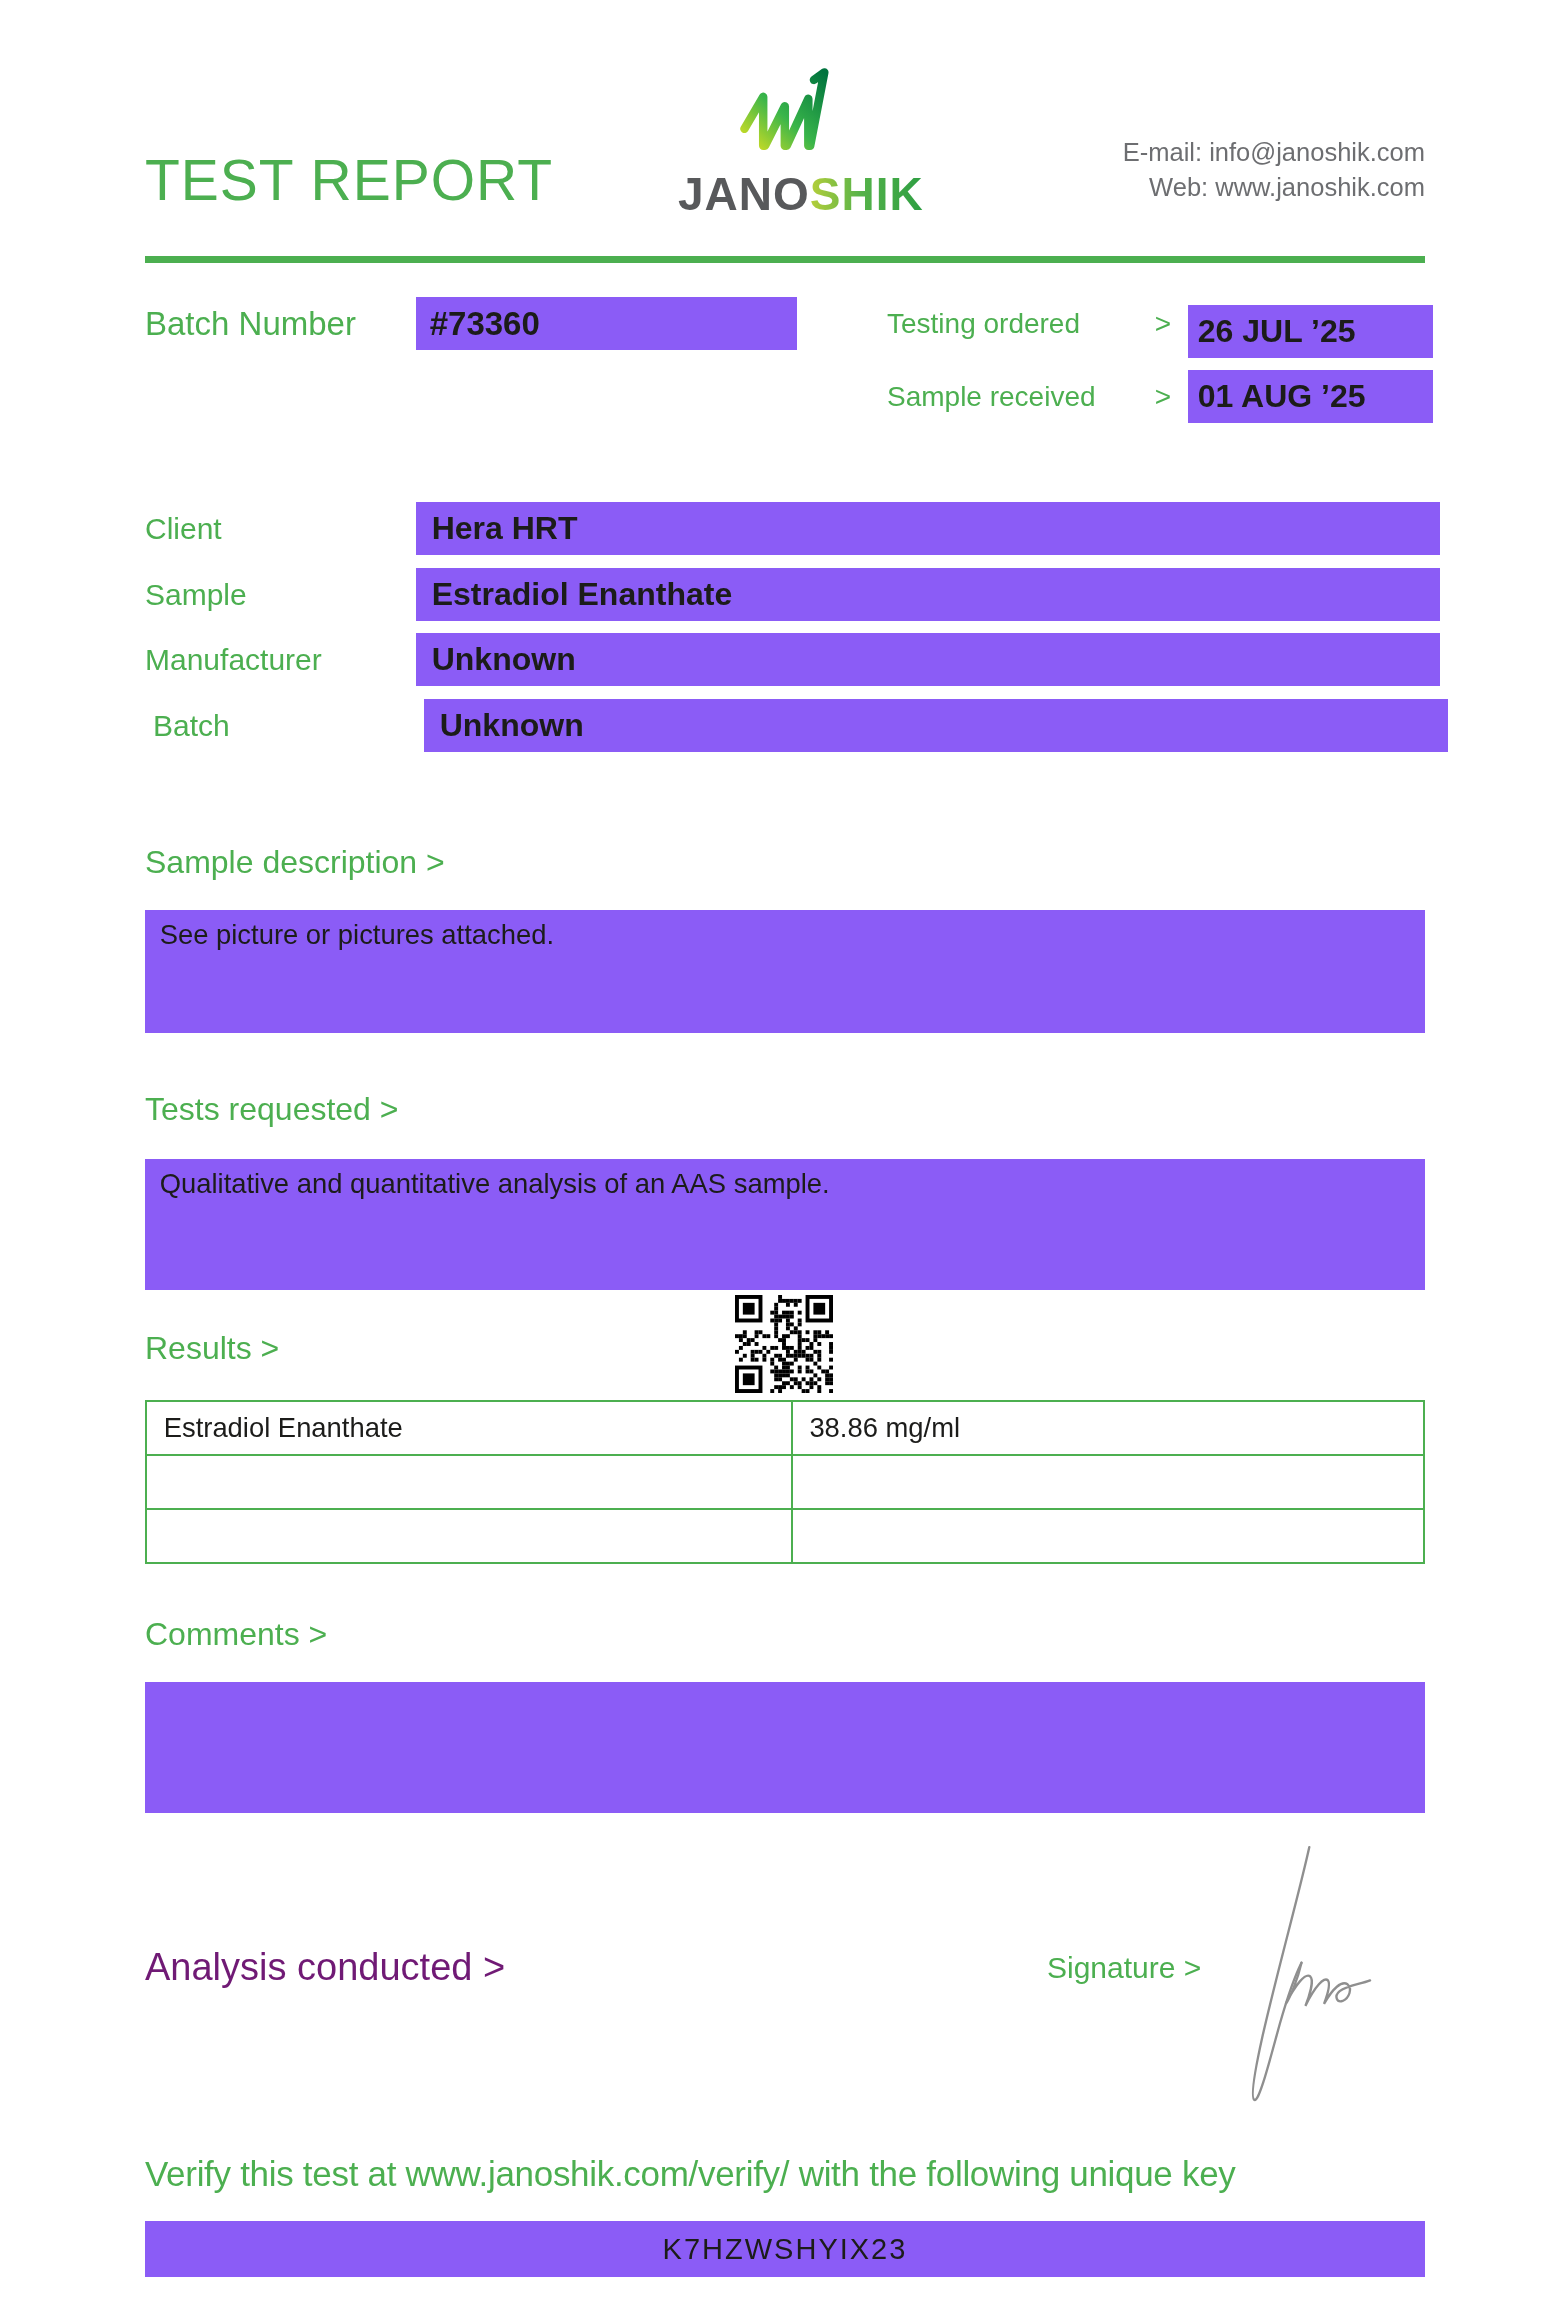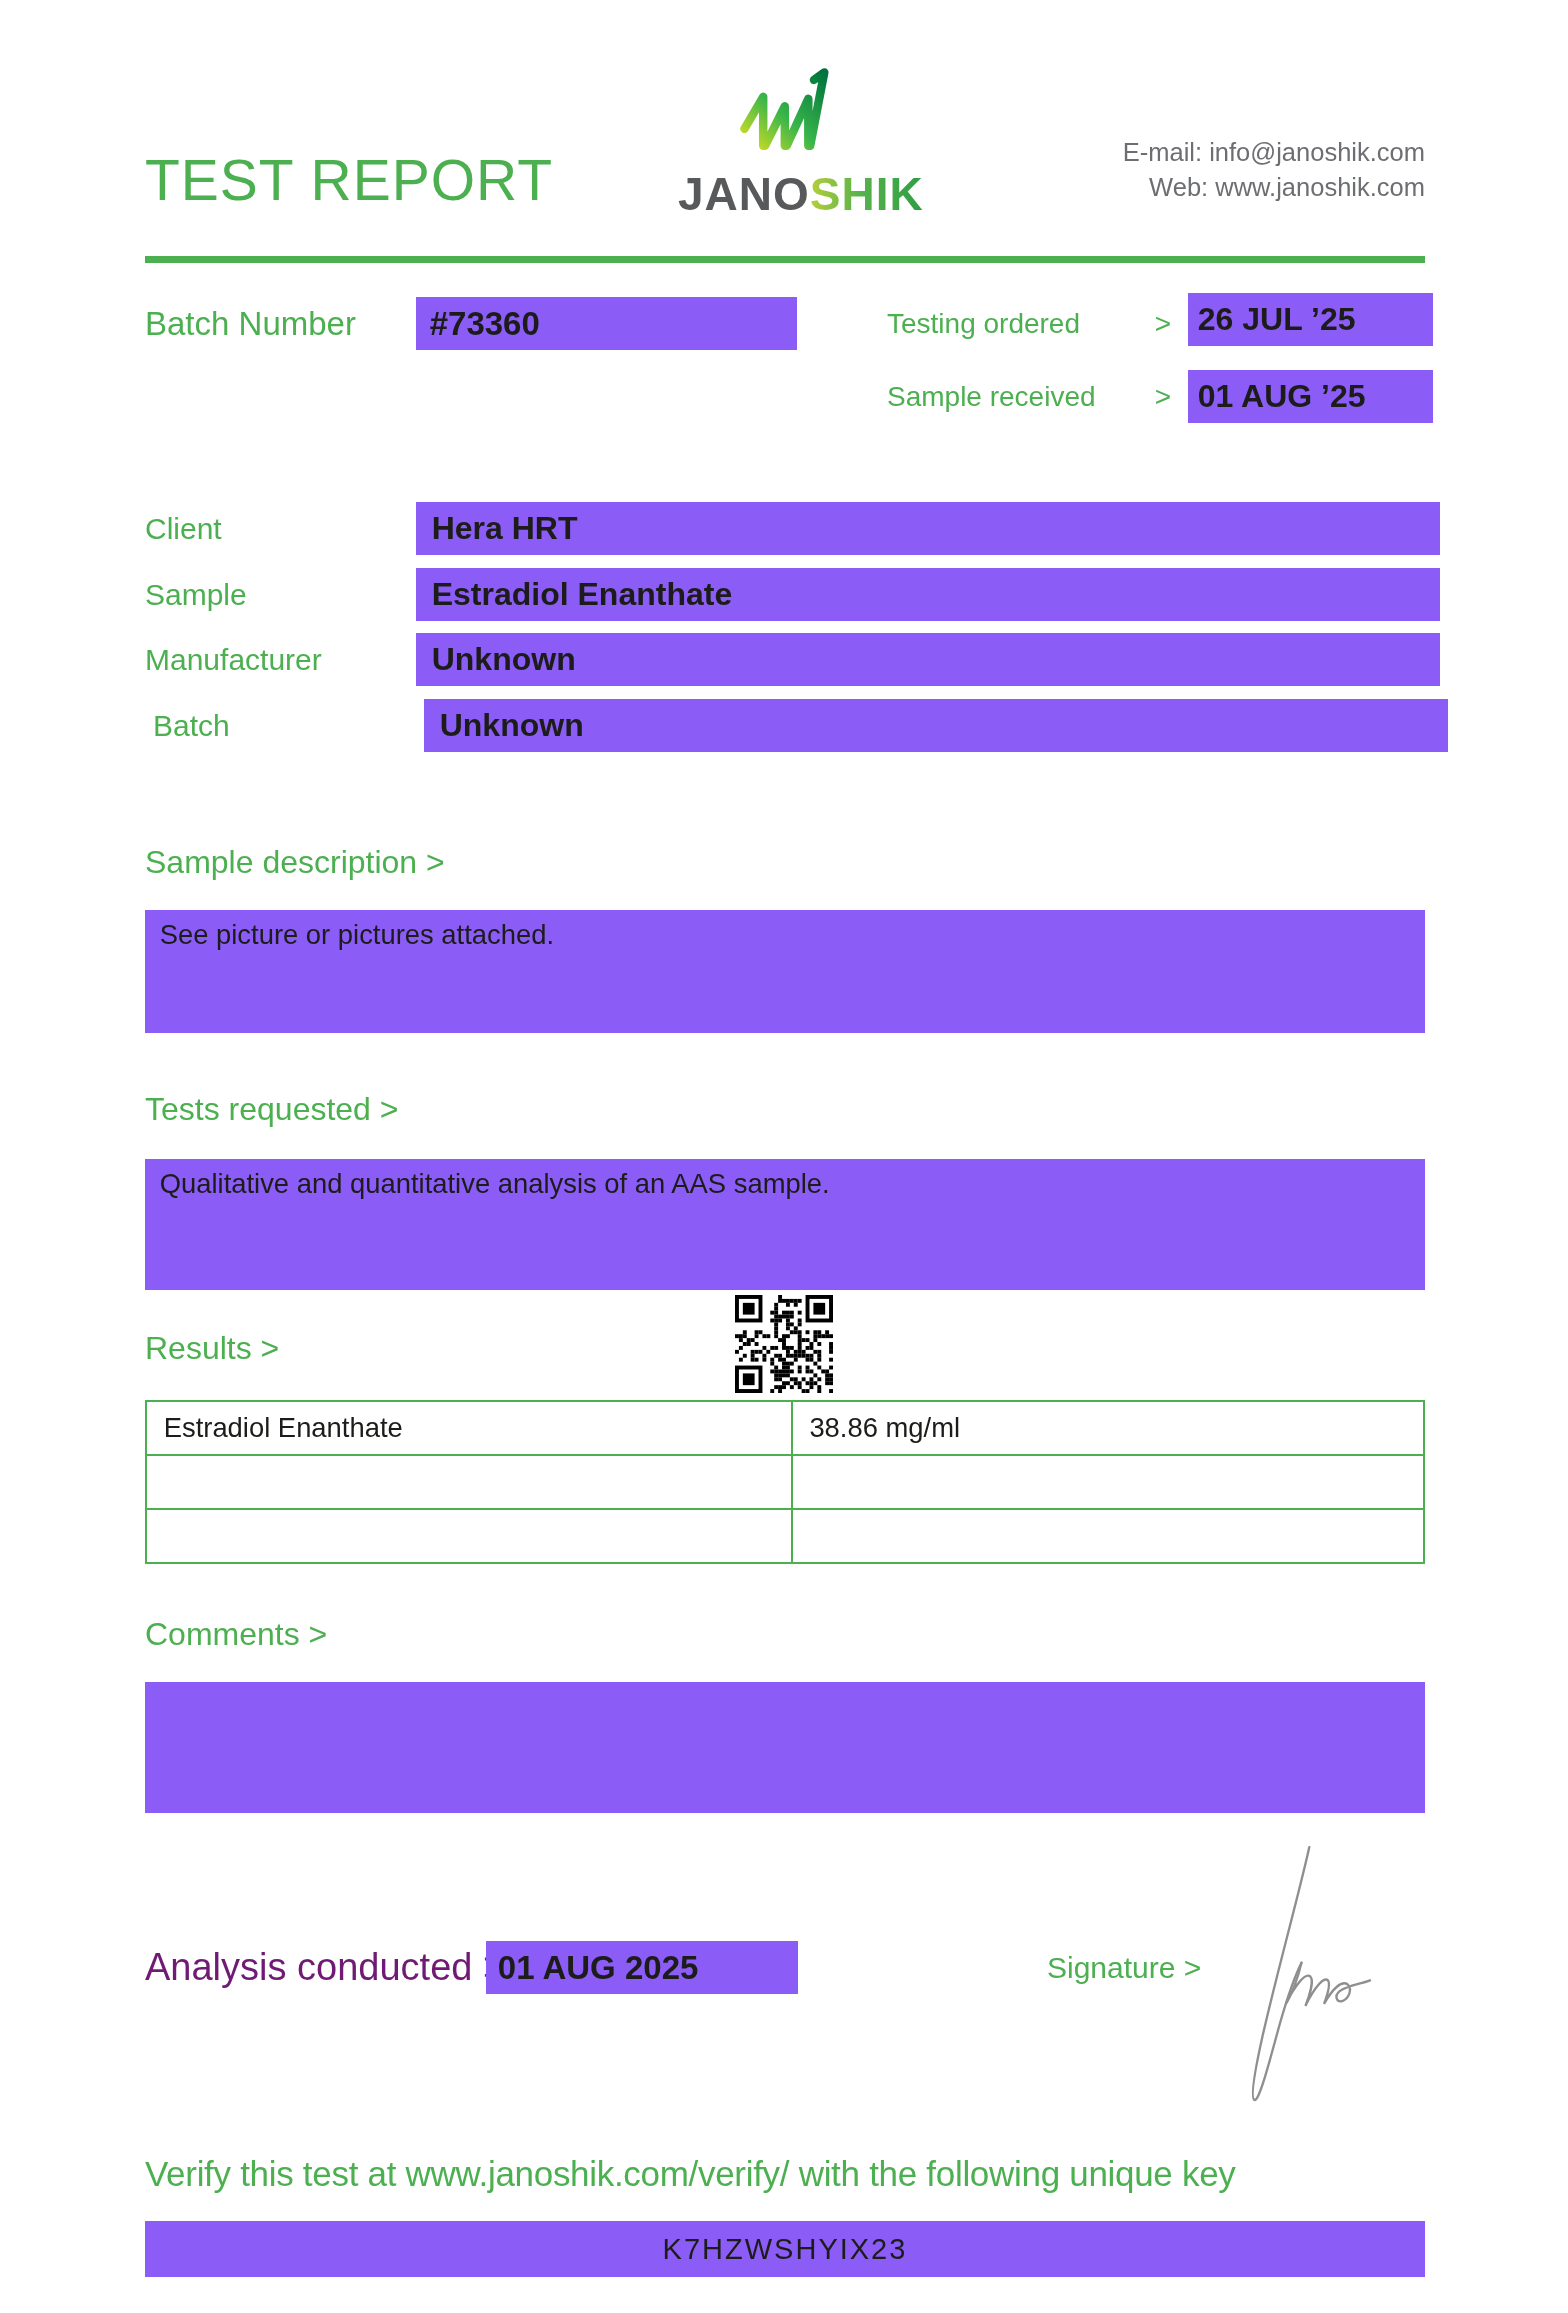--- a/index.html
+++ b/index.html
@@ -24,21 +24,21 @@
   .rule{left:145px;top:256px;width:1280px;height:6.9px;background:#4caf50;}
 
   .task-label{left:145px;top:297px;height:53px;line-height:53px;font-size:33px;color:#4caf50;white-space:nowrap;}
   .task-box{left:416px;top:297px;width:367px;height:53px;line-height:53px;font-size:33px;font-weight:bold;padding-left:13.7px;}
 
   .date-label{left:887px;width:284px;height:53px;display:flex;justify-content:space-between;align-items:center;
     font-size:28px;color:#4caf50;white-space:nowrap;}
   .date-label.r1{top:297px;}
   .date-label.r2{top:370px;}
   .date-box{left:1188px;width:235px;height:53px;line-height:53px;font-size:32px;font-weight:bold;padding-left:9.8px;white-space:nowrap;}
-  .date-box.r1{top:293px;}
+  .date-box.r1{top:305px;}
   .date-box.r2{top:370px;}
 
   .info-label{left:145px;height:53px;line-height:53px;font-size:30px;color:#4caf50;white-space:nowrap;}
   .info-box{left:416px;width:1008px;height:53px;line-height:53px;font-size:32px;font-weight:bold;padding-left:15.7px;white-space:nowrap;}
   .ir0{top:502px;} .ir1{top:568px;} .ir2{top:633px;} .ir3{top:699px;margin-left:8px;}
 
   .sec-h{left:145px;font-size:32px;color:#4caf50;white-space:nowrap;}
   .h-desc{top:844px;} .h-tests{top:1091px;} .h-results{top:1330px;} .h-comments{top:1616px;}
   .sec-box{left:145px;width:1280px;padding:8.8px 14.7px;font-size:27.4px;box-sizing:border-box;}
   .b-desc{top:910px;height:123px;}
@@ -343,21 +343,20 @@
     <div class="tr">
       <div class="td c1"></div>
       <div class="td c2"></div>
     </div>
   </div>
 
   <div class="abs sec-h h-comments">Comments &gt;</div>
   <div class="abs sec-box b-comments graybox"></div>
 
   <div class="abs analysis-label">Analysis conducted &gt;</div>
-  <div class="abs analysis-box graybox">01 AUG 2025</div>
 
   <div class="abs signature-label">Signature &gt;</div>
   <div class="abs signature-wrap">
     <svg width="147" height="267" viewBox="0 0 150 272" xmlns="http://www.w3.org/2000/svg" fill="none" stroke="#8f8f8f" stroke-width="2.4" stroke-linecap="round">
       <path d="M84 6 C74 52 52 130 36 200 C28 236 24 262 28 264 C33 266 44 222 54 186 C62 158 70 136 76 124"></path>
       <path d="M76 124 C72 142 64 160 60 166 C70 146 80 134 85 138 C89 142 84 158 80 168 C90 148 99 138 103 142 C106 146 102 158 99 166 C108 150 117 142 123 146 C128 150 125 160 118 163 C112 165 109 158 115 153 C123 147 136 146 146 142"></path>
     </svg>
   </div>
 
   <div class="abs verify">Verify this test at www.janoshik.com/verify/ with the following unique key</div>

